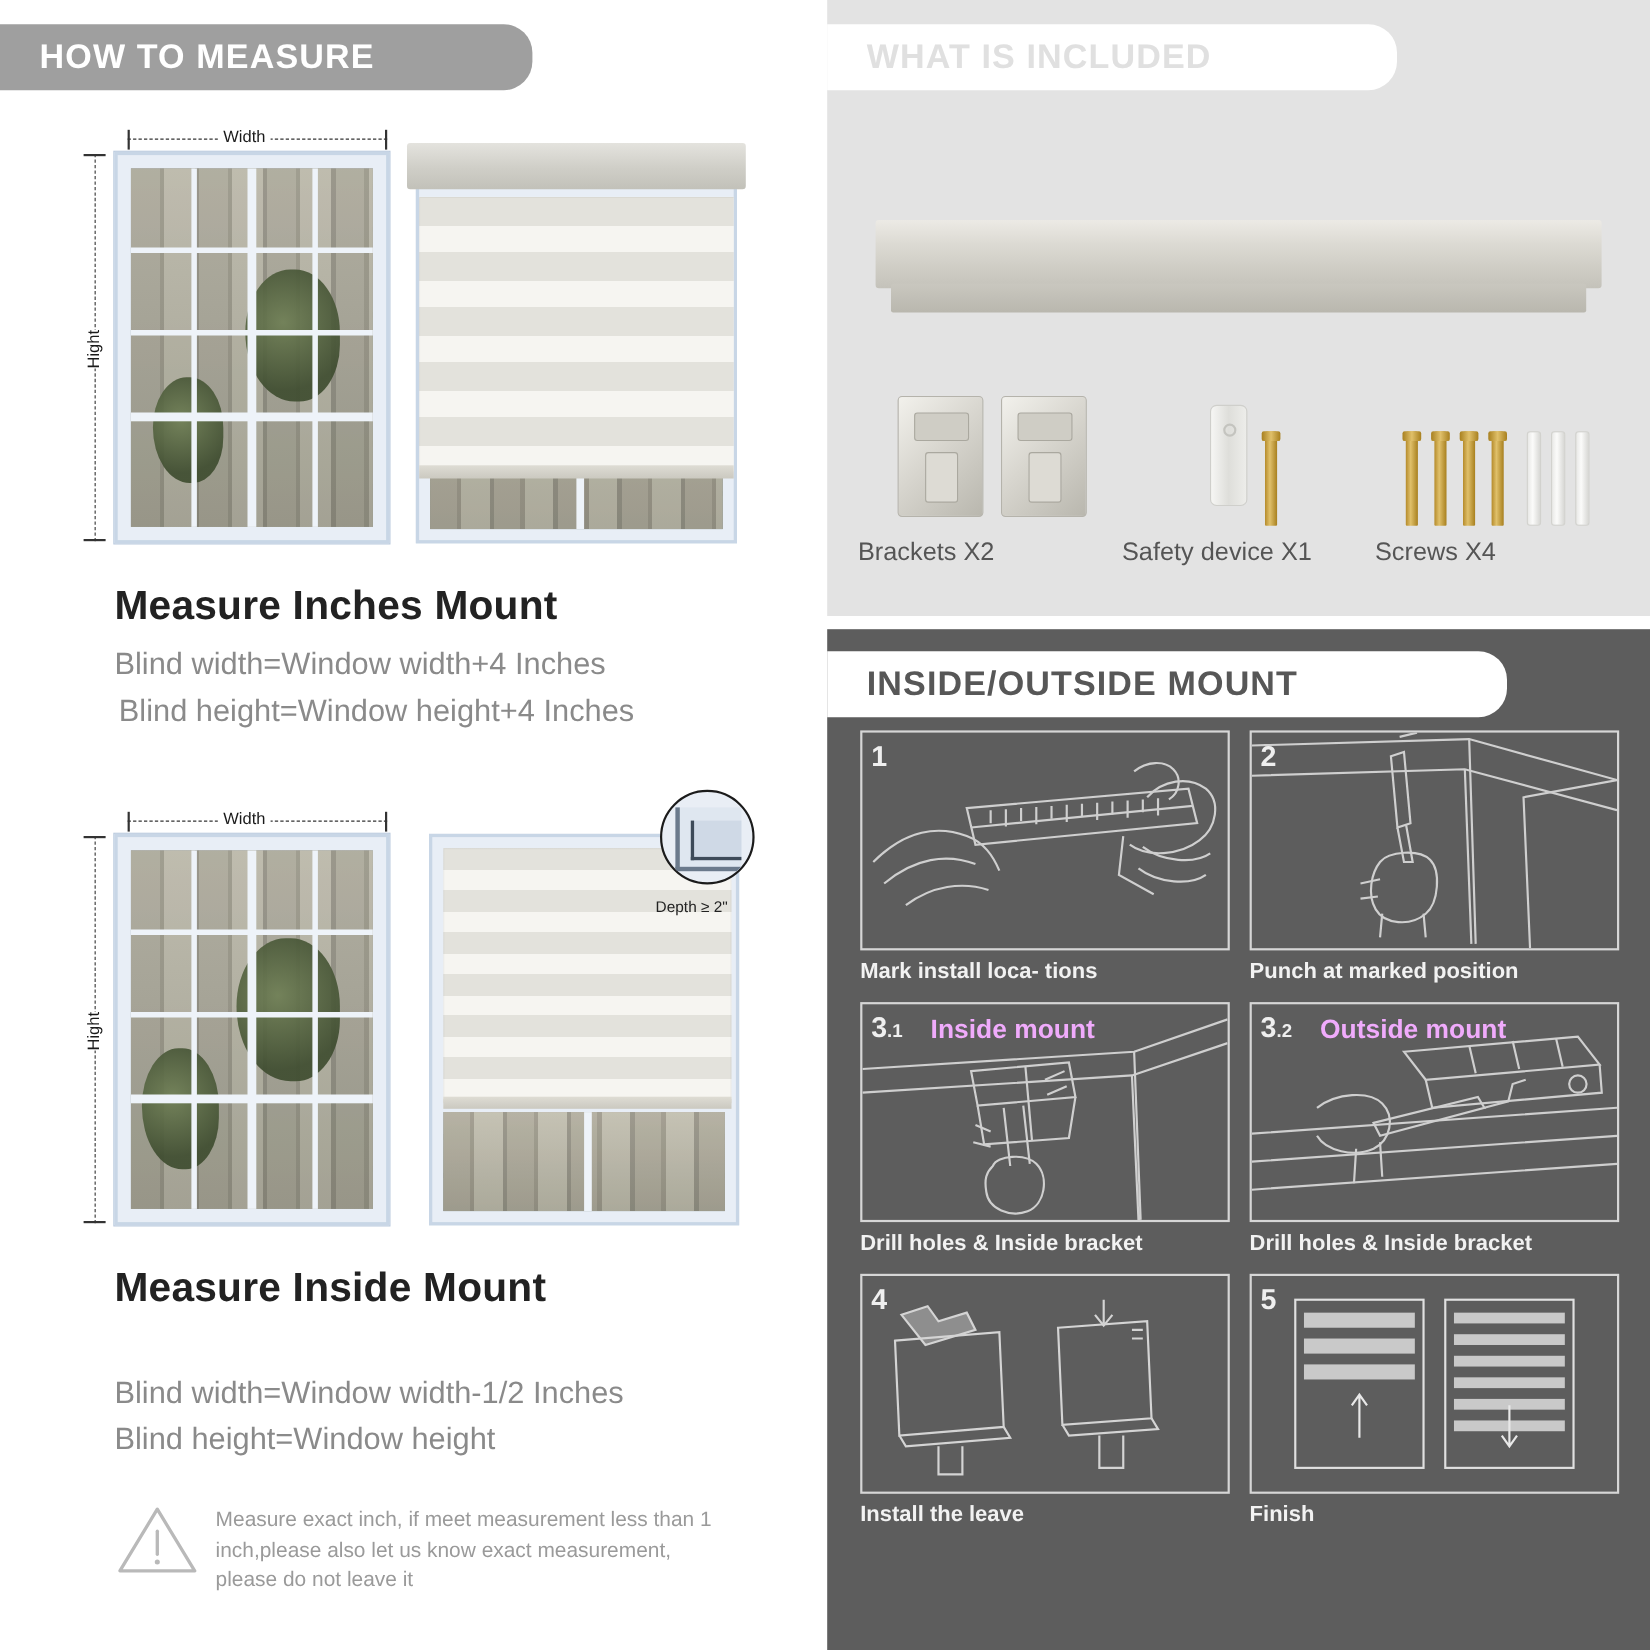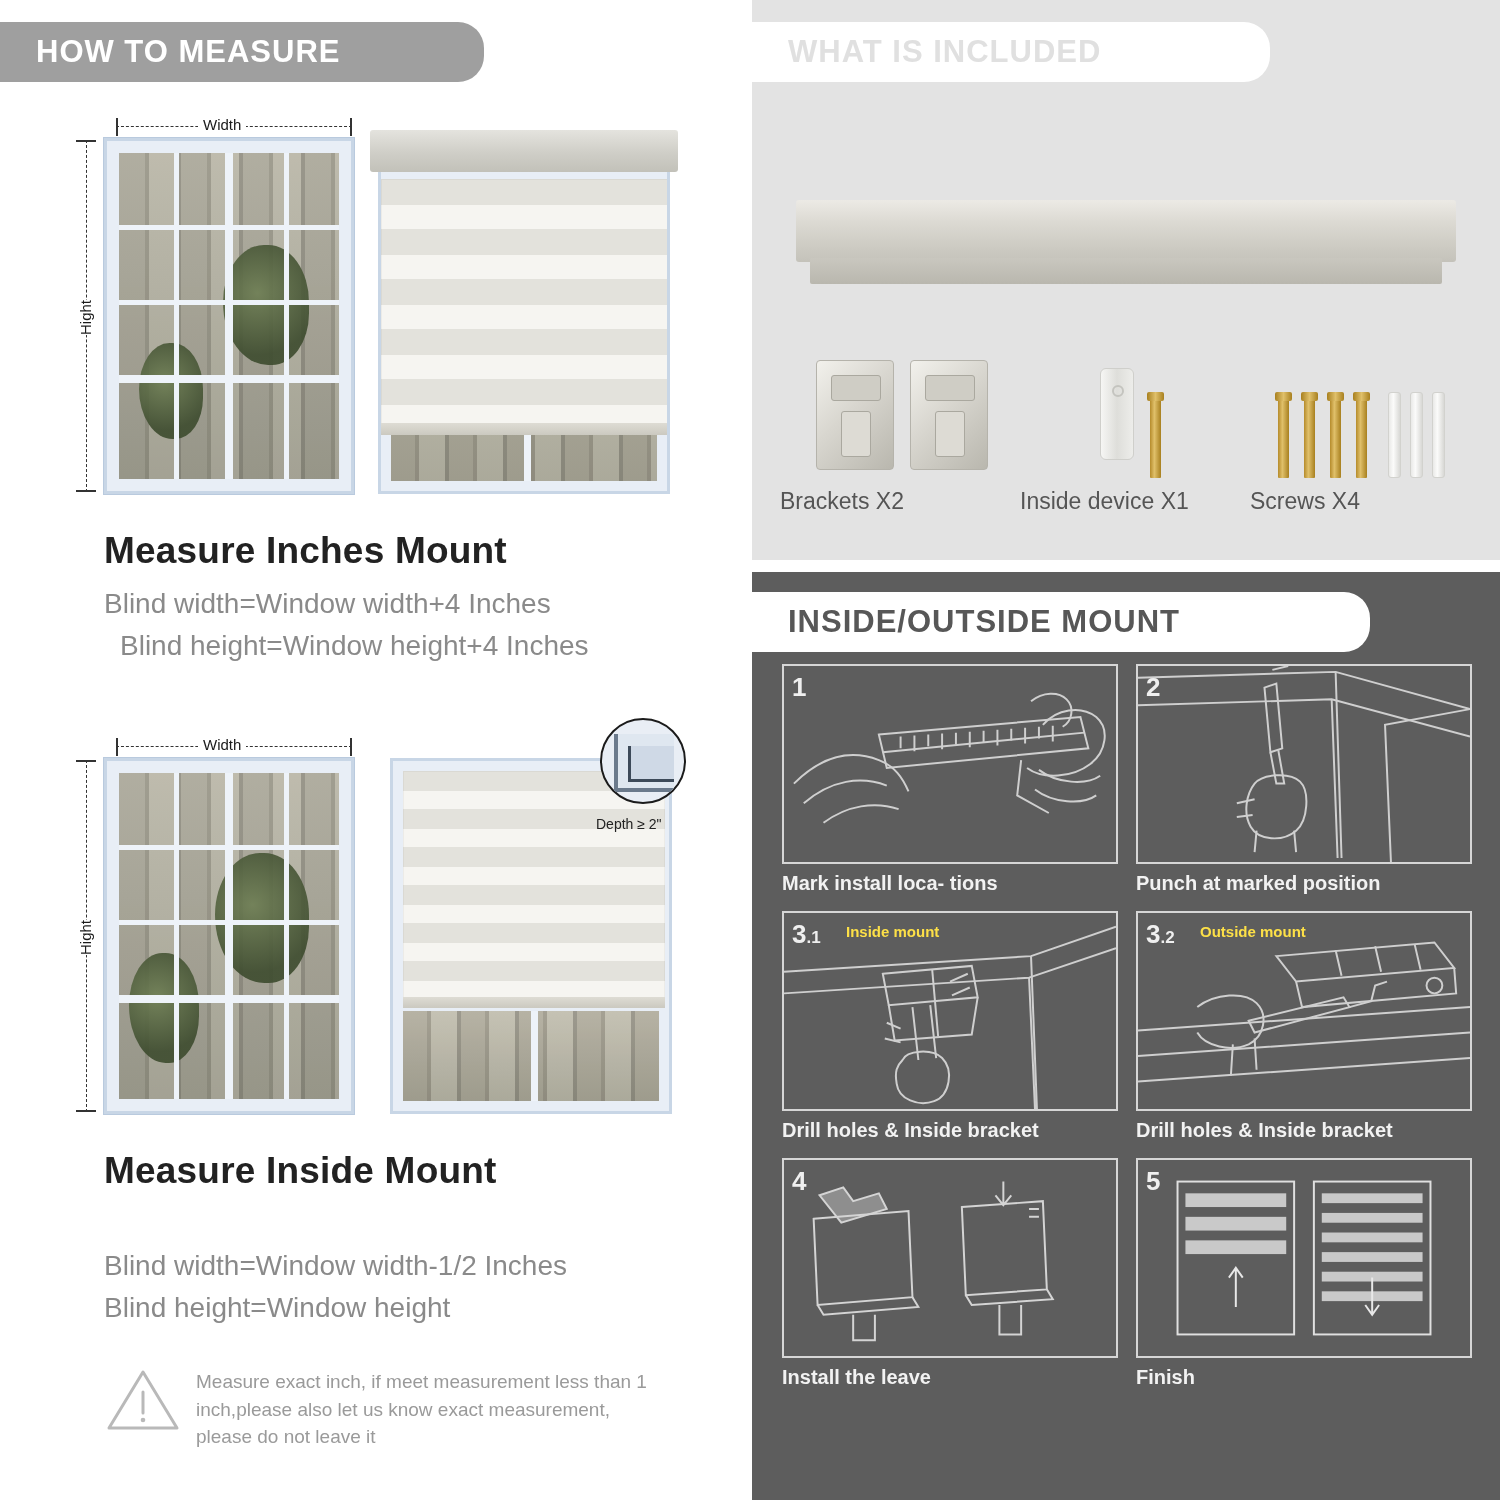--- a/index.html
+++ b/index.html
@@ -299,21 +299,21 @@
   .step-num {
     position: absolute;
     left: 8px; top: 6px;
     font-size: 26px; font-weight: bold; color: #efefef;
     z-index: 3;
   }
   .step-num .sub { font-size: 17px; }
   .step-inline-label {
     position: absolute;
     left: 62px; top: 10px;
-    font-size: 15px; color: #fde047; font-weight: 600;
+    font-size: 24px; color: #f0abfc; font-weight: 600;
     z-index: 3;
   }
   .step-cap {
     margin-top: 8px;
     font-size: 20px;
     color: #f2f2f2;
     font-weight: 600;
   }
   .sketch { position: absolute; inset: 0; }
   .sketch svg { display: block; width: 100%; height: 100%; }
@@ -360,21 +360,21 @@
           <div class="mullion-h" style="left:0; top:58%; width:100%; height:6px;"></div>
         </div>
         <div class="zebra" style="left:0px; top:38px; width:292px; height:250px;"></div>
         <div class="zebra-bottombar" style="left:0px; top:282px; width:292px; height:12px;"></div>
       </div>
       <div class="valance" style="left:370px; top:130px; width:308px; height:42px;"></div>
     </div>
 
     <div class="head-title" style="left:104px; top:530px;">Measure Inches Mount</div>
     <div class="body-line" style="left:104px; top:588px;">Blind width=Window width+4 Inches</div>
-    <div class="body-line" style="left:120px; top:630px;">Blind height=Window height+4 Inches</div>
+    <div class="body-line" style="left:108px; top:630px;">Blind height=Window height+4 Inches</div>
 
     <div>
       <div class="dim-line-h" style="left:116px; top:746px; width:236px;"></div>
       <div class="tick-v" style="left:116px; top:738px; height:18px;"></div>
       <div class="tick-v" style="left:350px; top:738px; height:18px;"></div>
       <div class="dim-label" style="left:198px; top:736px;">Width</div>
 
       <div class="dim-line-v" style="left:86px; top:760px; height:352px;"></div>
       <div class="tick-h" style="left:76px; top:760px; width:20px;"></div>
       <div class="tick-h" style="left:76px; top:1110px; width:20px;"></div>
@@ -442,21 +442,21 @@
     <div class="bracket" style="left:158px; top:360px;">
       <div class="slot"></div>
       <div class="slot2"></div>
     </div>
     <div class="part-label" style="left:28px; top:488px; width:250px;">Brackets X2</div>
 
     <div class="safety" style="left:348px; top:368px;">
       <div class="hole"></div>
     </div>
     <div class="screw" style="left:398px; top:392px;"></div>
-    <div class="part-label" style="left:268px; top:488px; width:250px;">Inside device X1</div>
+    <div class="part-label" style="left:268px; top:488px; width:250px;">Safety device X1</div>
 
     <div class="screw" style="left:526px; top:392px;"></div>
     <div class="screw" style="left:552px; top:392px;"></div>
     <div class="screw" style="left:578px; top:392px;"></div>
     <div class="screw" style="left:604px; top:392px;"></div>
     <div class="anchor" style="left:636px; top:392px;"></div>
     <div class="anchor" style="left:658px; top:392px;"></div>
     <div class="anchor" style="left:680px; top:392px;"></div>
     <div class="part-label" style="left:498px; top:488px; width:230px;">Screws X4</div>
   </div>

